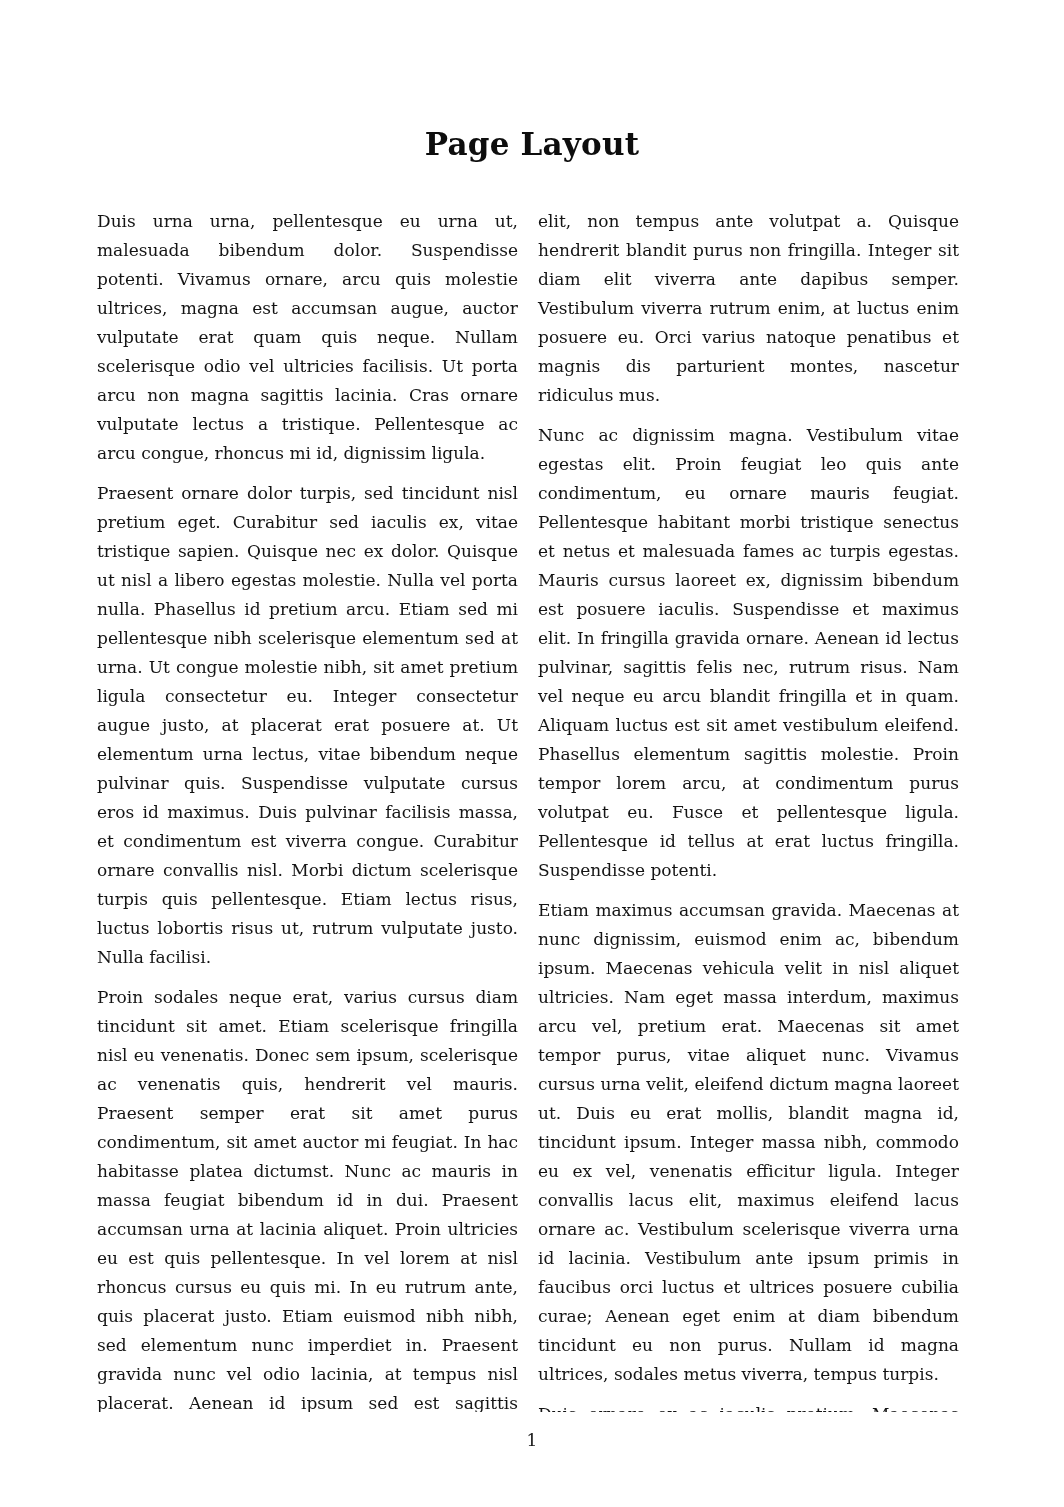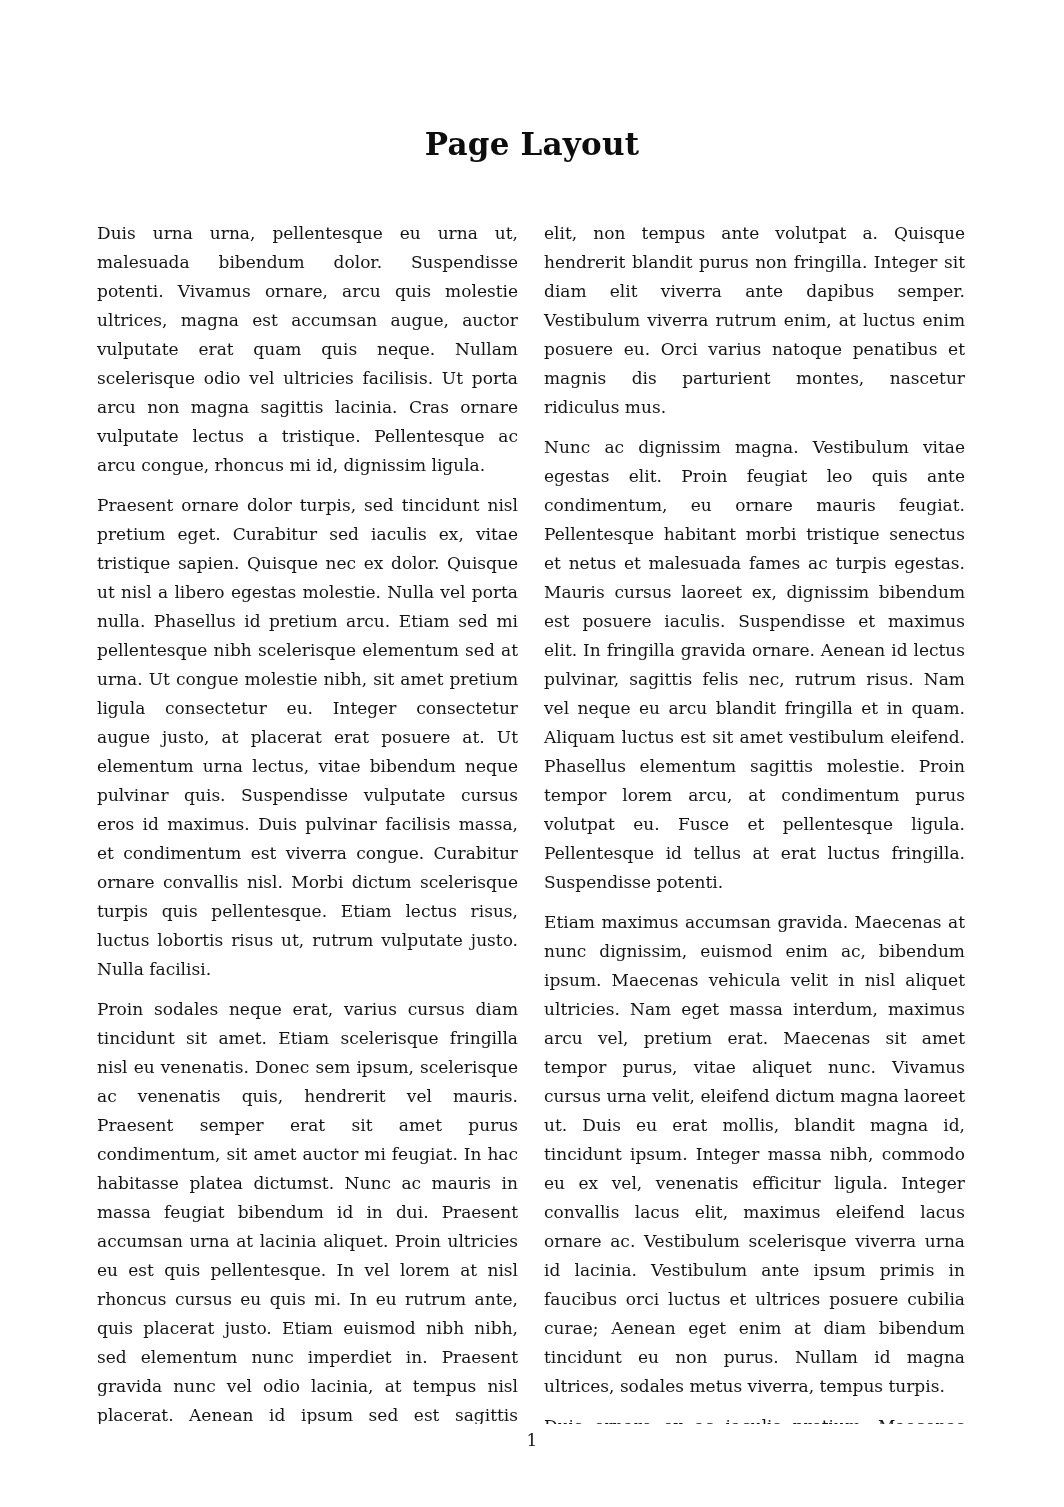--- a/index.html
+++ b/index.html
@@ -23,26 +23,26 @@
     width: 1064px;
     margin: 0;
     text-align: center;
     font-size: 31px;
     font-weight: bold;
     letter-spacing: 0.2px;
     color: #0d0d0d;
   }
   .cols {
     position: absolute;
-    top: 219px;
+    top: 207px;
     left: 97px;
     width: 876px;
     height: 1205px;
     display: flex;
-    gap: 26px;
+    gap: 20px;
     overflow: hidden;
   }
   .col {
     width: 421px;
     flex: 0 0 421px;
   }
   .col p {
     margin: 0 0 11px 0;
     font-size: 17px;
     line-height: 29px;

